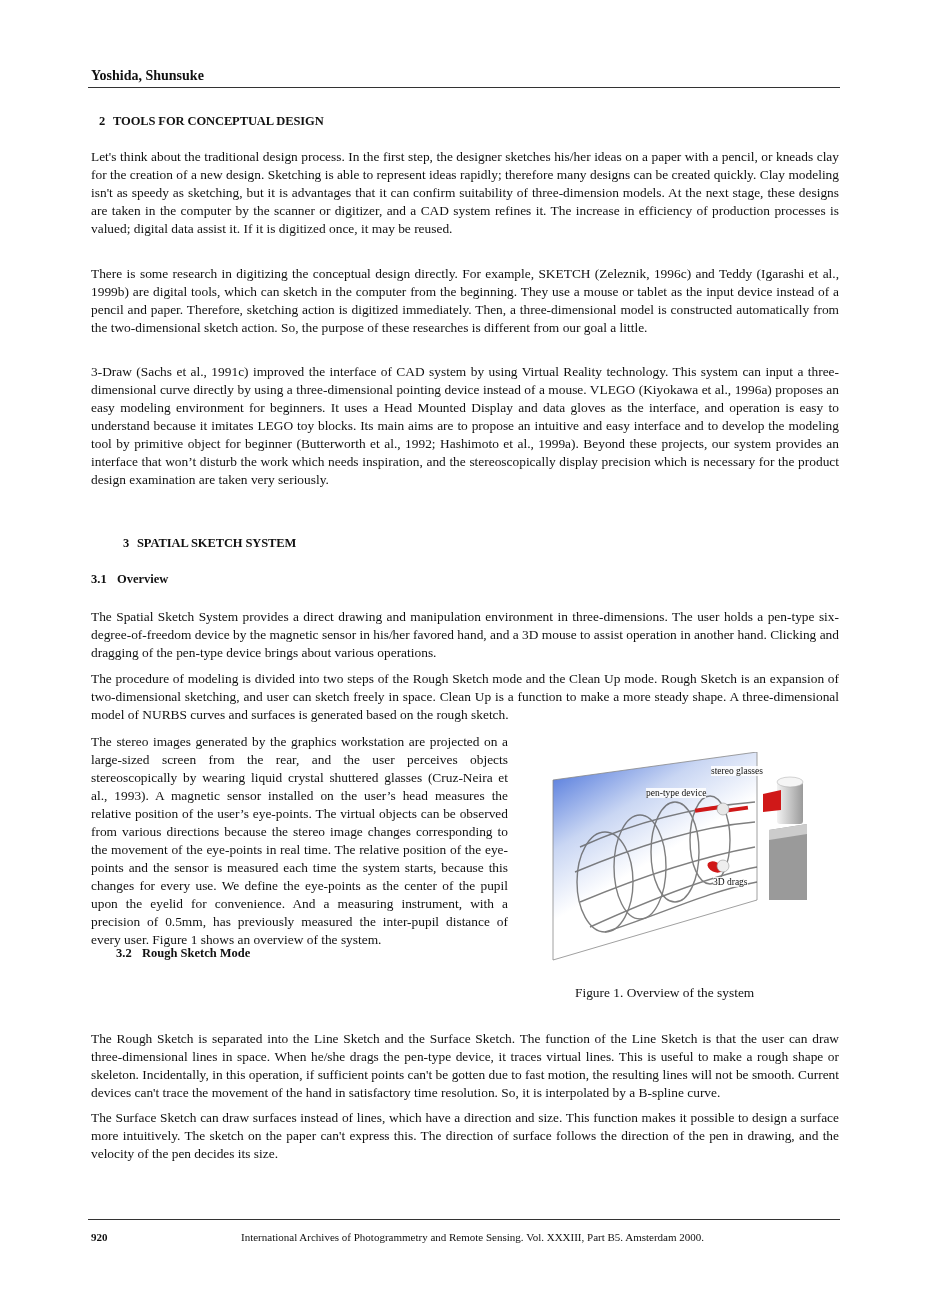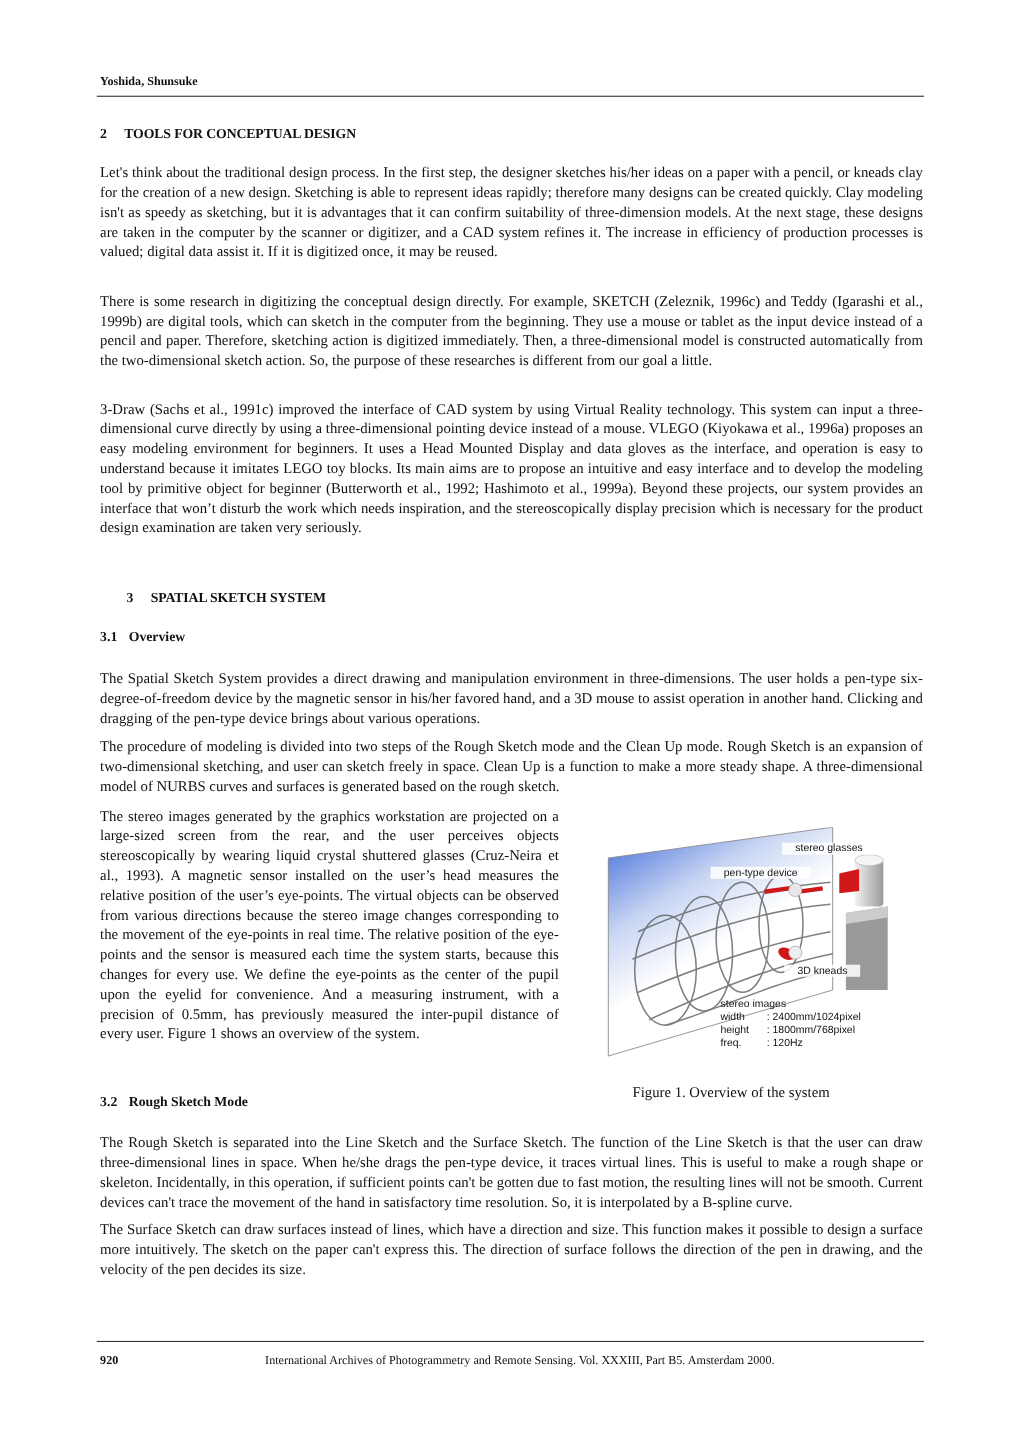--- a/index.html
+++ b/index.html
@@ -1,32 +1,32 @@
 <!DOCTYPE html>
 <html><head>
 <meta charset="utf-8">
 <style>
   html, body { margin: 0; padding: 0; background: #ffffff; }
   body { width: 925px; height: 1309px; position: relative; overflow: hidden;
          font-family: "Liberation Serif", serif; color: #111; }
-  .running-head { position: absolute; left: 91px; top: 68px; font-size: 11px; font-weight: bold; }
+  .running-head { position: absolute; left: 91px; top: 68px; font-size: 14px; font-weight: bold; }
   .rule { position: absolute; left: 88px; width: 752px; height: 0; border-top: 1px solid #333; }
   .rule.top { top: 87px; }
   .rule.bottom { top: 1219px; }
-  .h1 { position: absolute; left: 91px; font-size: 12.5px; font-weight: bold; letter-spacing: -0.1px; }
+  .h1 { position: absolute; left: 91px; font-size: 12.5px; font-weight: bold; letter-spacing: -0.1px; text-align: center; }
   .h1 .num { display: inline-block; width: 22px; }
   .h2 { position: absolute; left: 91px; font-size: 12.5px; font-weight: bold; }
   .h2 .num { display: inline-block; width: 26px; }
   .para { position: absolute; left: 91px; width: 748px; font-size: 13.4px; line-height: 18px;
           text-align: justify; margin: 0; }
   .para.narrow { width: 417px; }
   .figure { position: absolute; left: 545px; top: 752px; width: 270px; height: 215px; }
   .figure svg { position: absolute; left: 0; top: 0; }
-  .fig-label { position: absolute; font-family: Liberation Sans, sans-serif; font-size: 9.5px; color: #111;
-               background: rgba(255,255,255,0.85); padding: 0 12px; white-space: nowrap; }
+  .fig-label { position: absolute; font-family: Liberation Serif, serif; font-size: 9.5px; color: #111;
+               background: rgba(255,255,255,0.85); padding: 0 0; white-space: nowrap; }
   .fig-specs { position: absolute; left: 110px; top: 155px; font-family: "Liberation Sans", sans-serif;
                font-size: 9.5px; line-height: 12px; color: #111; }
   .fig-specs .row { display: flex; }
   .fig-specs .k { width: 42px; }
   .caption { position: absolute; left: 575px; top: 985px; font-size: 13.4px; text-align: right; }
   .footer-page { position: absolute; left: 91px; top: 1231px; font-size: 11px; font-weight: bold; }
   .footer-text { position: absolute; left: 201px; top: 1231px; font-size: 11px; margin-left: 40px; }
 </style>
 </head>
 <body>
@@ -47,21 +47,21 @@
 </div>
 
 <div class="h2" style="top:572px;">
   <span class="num">3.1</span><span>Overview</span>
 </div>
 
 <p class="para" style="top:608px;">The Spatial Sketch System provides a direct drawing and manipulation environment in three-dimensions. The user holds a pen-type six-degree-of-freedom device by the magnetic sensor in his/her favored hand, and a 3D mouse to assist operation in another hand. Clicking and dragging of the pen-type device brings about various operations.</p>
 <p class="para" style="top:670px;">The procedure of modeling is divided into two steps of the Rough Sketch mode and the Clean Up mode. Rough Sketch is an expansion of two-dimensional sketching, and user can sketch freely in space. Clean Up is a function to make a more steady shape. A three-dimensional model of NURBS curves and surfaces is generated based on the rough sketch.</p>
 <p class="para narrow" style="top:733px;">The stereo images generated by the graphics workstation are projected on a large-sized screen from the rear, and the user perceives objects stereoscopically by wearing liquid crystal shuttered glasses (Cruz-Neira et al., 1993). A magnetic sensor installed on the user’s head measures the relative position of the user’s eye-points. The virtual objects can be observed from various directions because the stereo image changes corresponding to the movement of the eye-points in real time. The relative position of the eye-points and the sensor is measured each time the system starts, because this changes for every use. We define the eye-points as the center of the pupil upon the eyelid for convenience. And a measuring instrument, with a precision of 0.5mm, has previously measured the inter-pupil distance of every user. Figure 1 shows an overview of the system.</p>
 
-<div class="h2" style="top:994px;">
+<div class="h2" style="top:946px;margin-left:25px;">
   <span class="num">3.2</span><span>Rough Sketch Mode</span>
 </div>
 
 <p class="para" style="top:1030px;">The Rough Sketch is separated into the Line Sketch and the Surface Sketch. The function of the Line Sketch is that the user can draw three-dimensional lines in space. When he/she drags the pen-type device, it traces virtual lines. This is useful to make a rough shape or skeleton. Incidentally, in this operation, if sufficient points can't be gotten due to fast motion, the resulting lines will not be smooth. Current devices can't trace the movement of the hand in satisfactory time resolution. So, it is interpolated by a B-spline curve.</p>
 <p class="para" style="top:1109px;">The Surface Sketch can draw surfaces instead of lines, which have a direction and size. This function makes it possible to design a surface more intuitively. The sketch on the paper can't express this. The direction of surface follows the direction of the pen in drawing, and the velocity of the pen decides its size.</p>
 
 <div class="figure">
   <svg width="270" height="215" viewBox="0 0 270 215">
     <defs>
       <linearGradient id="scr" x1="0" y1="0" x2="0.6" y2="1">
@@ -104,34 +104,19 @@
     <g>
       <rect x="232" y="30" width="26" height="42" rx="3" fill="url(#cyl)"></rect>
       <ellipse cx="245" cy="30" rx="13" ry="5" fill="#f5f5f5" stroke="#aaa" stroke-width="0.5"></ellipse>
       <polygon points="218,42 236,38 236,58 218,60" fill="#d01818"></polygon>
       <polygon points="224,78 262,72 262,148 224,148" fill="#9a9a9a"></polygon>
       <polygon points="224,78 262,72 262,82 224,88" fill="#cccccc"></polygon>
     </g>
   </svg>
   <span class="fig-label" style="left:166px; top:14px;">stereo glasses</span>
   <span class="fig-label" style="left:101px; top:36px;">pen-type device</span>
-  <span class="fig-label" style="left:168px; top:125px;">3D kneads</span>
-  <div class="fig-specs">
-    <div>stereo images</div>
-    <div class="row">
-        <span class="k">width</span>
-        <span>: 2400mm/1024pixel</span>
-      </div>
-    <div class="row">
-        <span class="k">height</span>
-        <span>: 1800mm/768pixel</span>
-      </div>
-    <div class="row">
-        <span class="k">freq.</span>
-        <span>: 120Hz</span>
-      </div>
-  </div>
+  <span class="fig-label" style="left:168px; top:125px;">3D drags</span>
 </div>
 <div class="caption">Figure 1. Overview of the system</div>
 
 <div class="rule bottom"></div>
 <div class="footer-page">920</div>
 <div class="footer-text">International Archives of Photogrammetry and Remote Sensing. Vol. XXXIII, Part B5. Amsterdam 2000.</div>
 
 </body></html>

